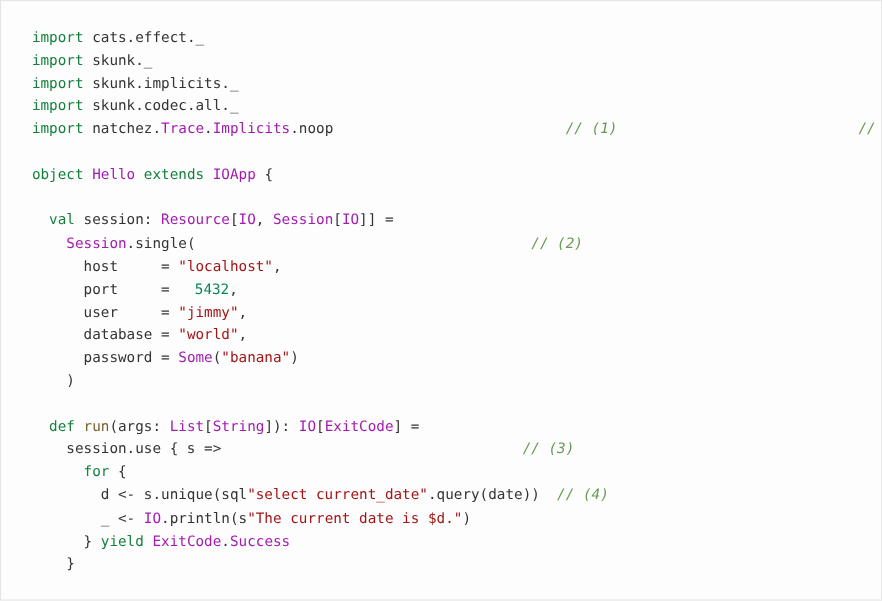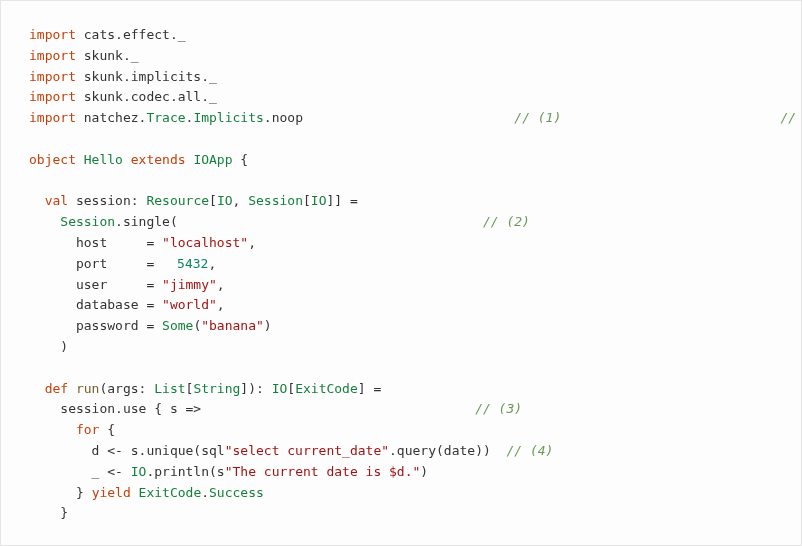--- a/index.html
+++ b/index.html
@@ -16,23 +16,23 @@
       color: #333;
       border: 1px solid #e5e5e5;
       width: 802px;
       height: 546px;
       overflow: hidden;
     }
     .code-line {
       white-space: pre;
       min-height: 1.6em;
     }
-    .kw { color: #c2410c; }
+    .kw { color: #15803d; }
     .ident { color: #795e26; }
-    .type { color: #15803d; }
+    .type { color: #a21caf; }
     .str { color: #a31515; }
     .num { color: #098658; margin-left: 15px; }
     .comment { color: #6a9955; font-style: italic; }
     .plain { color: #333; }
   </style>
 </head>
 <body>
 
 <pre><div class="code-line"><span class="kw">import</span><span class="plain"> cats.effect._</span></div><div class="code-line"><span class="kw">import</span><span class="plain"> skunk._</span></div><div class="code-line"><span class="kw">import</span><span class="plain"> skunk.implicits._</span></div><div class="code-line"><span class="kw">import</span><span class="plain"> skunk.codec.all._</span></div><div class="code-line"><span class="kw">import</span><span class="plain"> natchez.</span><span class="type">Trace</span><span class="plain">.</span><span class="type">Implicits</span><span class="plain">.noop</span><span class="plain">                           </span><span class="comment">// (1)</span><span class="plain">                            </span><span class="comment">// (1)</span></div><div class="code-line"> </div><div class="code-line"><span class="kw">object</span><span class="plain"> </span><span class="type">Hello</span><span class="kw"> extends </span><span class="type">IOApp</span><span class="plain"> {</span></div><div class="code-line"> </div><div class="code-line"><span class="plain">  </span><span class="kw">val</span><span class="plain"> session: </span><span class="type">Resource</span><span class="plain">[</span><span class="type">IO</span><span class="plain">, </span><span class="type">Session</span><span class="plain">[</span><span class="type">IO</span><span class="plain">]] =</span></div><div class="code-line"><span class="plain">    </span><span class="type">Session</span><span class="plain">.single(</span><span class="plain">                                       </span><span class="comment">// (2)</span></div><div class="code-line"><span class="plain">      host     = </span><span class="str">"localhost"</span><span class="plain">,</span></div><div class="code-line"><span class="plain">      port     = </span><span class="num">5432</span><span class="plain">,</span></div><div class="code-line"><span class="plain">      user     = </span><span class="str">"jimmy"</span><span class="plain">,</span></div><div class="code-line"><span class="plain">      database = </span><span class="str">"world"</span><span class="plain">,</span></div><div class="code-line"><span class="plain">      password = </span><span class="type">Some</span><span class="plain">(</span><span class="str">"banana"</span><span class="plain">)</span></div><div class="code-line"><span class="plain">    )</span></div><div class="code-line"> </div><div class="code-line"><span class="plain">  </span><span class="kw">def</span><span class="plain"> </span><span class="ident">run</span><span class="plain">(args: </span><span class="type">List</span><span class="plain">[</span><span class="type">String</span><span class="plain">]): </span><span class="type">IO</span><span class="plain">[</span><span class="type">ExitCode</span><span class="plain">] =</span></div><div class="code-line"><span class="plain">    session.use { s =&gt;</span><span class="plain">                                   </span><span class="comment">// (3)</span></div><div class="code-line"><span class="plain">      </span><span class="kw">for</span><span class="plain"> {</span></div><div class="code-line"><span class="plain">        d &lt;- s.unique(sql</span><span class="str">"select current_date"</span><span class="plain">.query(date))  </span><span class="comment">// (4)</span></div><div class="code-line"><span class="plain">        _ &lt;- </span><span class="type">IO</span><span class="plain">.println(s</span><span class="str">"The current date is $d."</span><span class="plain">)</span></div><div class="code-line"><span class="plain">      } </span><span class="kw">yield</span><span class="plain"> </span><span class="type">ExitCode</span><span class="plain">.</span><span class="type">Success</span></div><div class="code-line"><span class="plain">    }</span></div><div class="code-line"> </div><div class="code-line"></div></pre>
 

